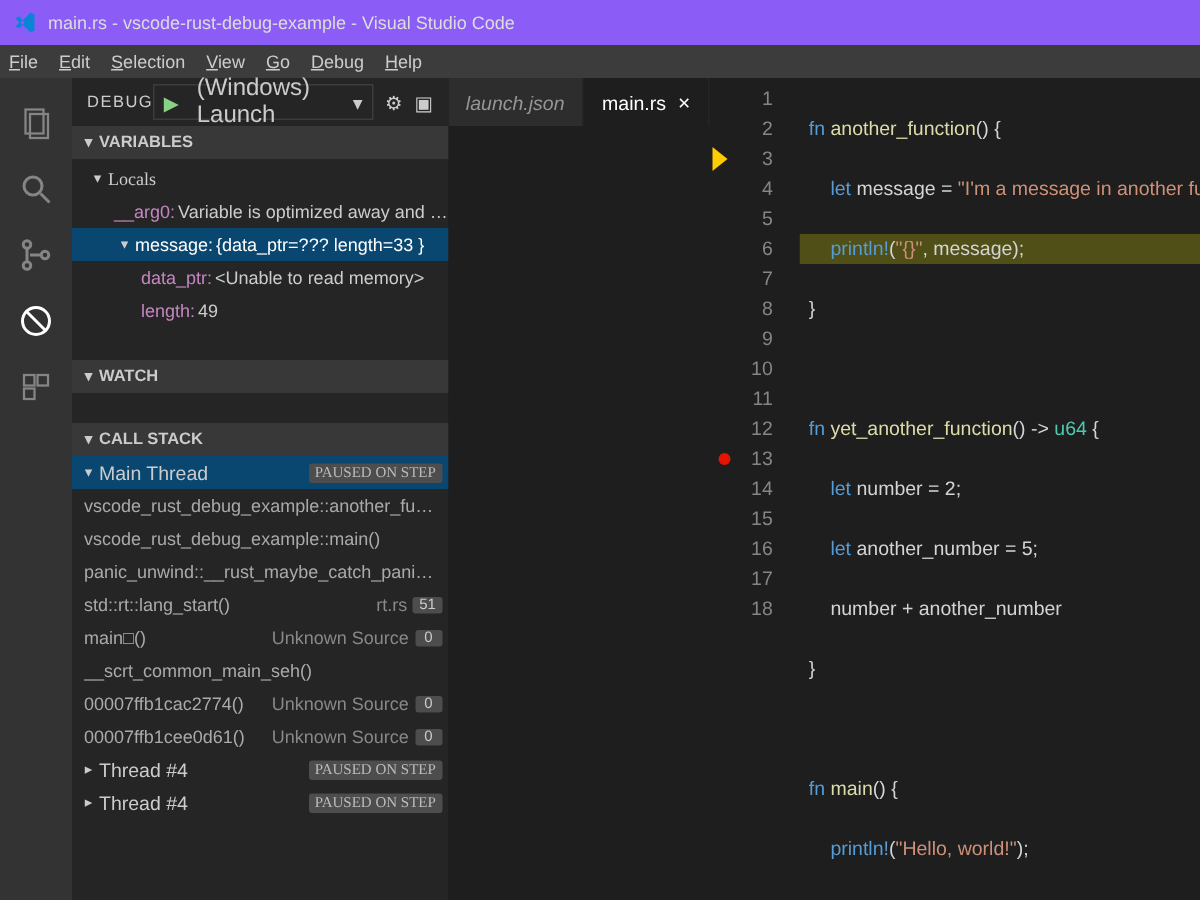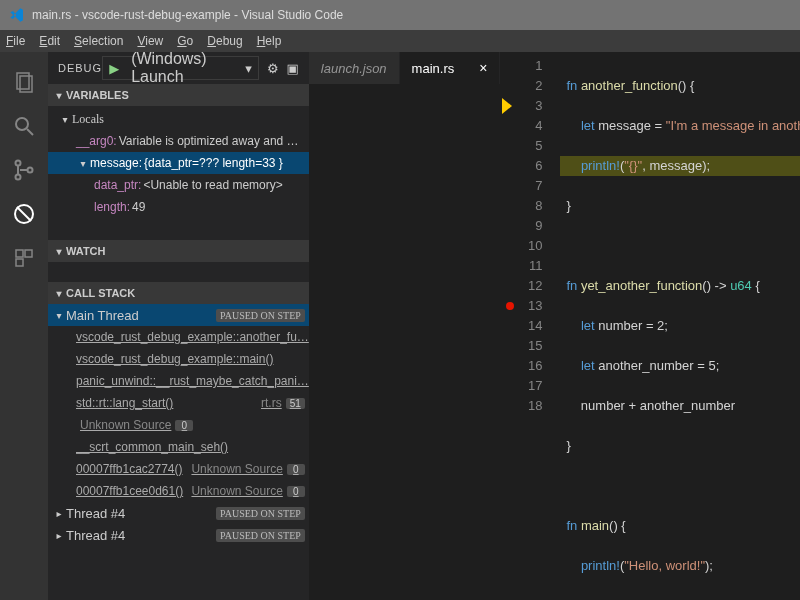--- a/index.html
+++ b/index.html
@@ -1,17 +1,17 @@
 <!DOCTYPE html>
 <html><head>
 <meta charset="utf-8">
 <style>
 * { margin:0; padding:0; box-sizing:border-box; font-family:"Segoe UI",Tahoma,sans-serif; }
 html,body { width:800px; height:600px; overflow:hidden; background:#1e1e1e; color:#ccc; font-size:13px; }
-.titlebar { height:30px; background:#737373; display:flex; align-items:center; padding:0 8px; font-size:12px; }
+.titlebar { height:30px; background:#8b5cf6; display:flex; align-items:center; padding:0 8px; font-size:12px; }
 .titlebar .logo { width:18px; height:18px; margin-right:6px; display:flex; align-items:center; justify-content:center; }
 .titlebar .logo svg { width:16px; height:16px; }
 .title-text { color:#ddd; }
 .menubar { height:22px; background:#3c3c3c; display:flex; align-items:center; padding:0 6px; font-size:12px; }
 .menu-item { margin-right:14px; color:#ccc; cursor:default; }
 .menu-item .ul { text-decoration:underline; }
 .body { display:flex; height:548px; }
 .activitybar { width:48px; background:#333; display:flex; flex-direction:column; align-items:center; padding-top:8px; }
 .act-icon { width:48px; height:44px; display:flex; align-items:center; justify-content:center; color:#858585; cursor:pointer; }
 .act-icon.active { color:#fff; }
@@ -34,28 +34,28 @@
 .var-row .caret { width:14px; text-align:center; font-size:10px; color:#ccc; }
 .var-name { color:#c586c0; }
 .var-val { color:#ccc; margin-left:2px; }
 .var-row.sel { background:#094771; color:#fff; }
 .var-row.sel .var-name, .var-row.sel .var-val { color:#fff; }
 .callstack { font-family:Consolas,monospace; font-size:12px; }
 .cs-thread { display:flex; align-items:center; height:22px; padding-left:4px; font-family:"Segoe UI"; font-size:13px; }
 .cs-thread .caret { width:14px; text-align:center; font-size:10px; }
 .cs-badge { margin-left:auto; margin-right:4px; background:#4d4d4d; color:#bbb; font-size:10px; padding:1px 4px; border-radius:2px; font-family:"Segoe UI";text-align:right; }
 .cs-thread.sel { background:#094771; }
-.cs-row { display:flex; align-items:center; height:22px; padding-left:28px; color:#aaa; overflow:hidden;text-decoration:underline; }
+.cs-row { display:flex; align-items:center; height:22px; padding-left:8px; color:#aaa; overflow:hidden; }
 .cs-func { flex:1; overflow:hidden; text-overflow:ellipsis; white-space:nowrap; }
 .cs-src { color:#888; font-size:12px; margin-left:4px; }
 .cs-line { background:#4d4d4d; color:#ccc; font-size:10px; padding:0 4px; border-radius:2px; margin-left:4px; margin-right:4px; min-width:18px; text-align:center; }
 .editor { flex:1; background:#1e1e1e; display:flex; flex-direction:row; }
 .tabs { height:32px; background:#252526; display:flex; align-items:stretch; }
 .tab { display:flex; align-items:center; padding:0 12px; font-size:13px; color:#969696; background:#2d2d2d; border-right:1px solid #252526; font-style:italic; }
-.tab.active { background:#1e1e1e; color:#fff; font-style:normal;gap:17px; }
+.tab.active { background:#1e1e1e; color:#fff; font-style:normal; }
 .tab .close { margin-left:8px; font-size:14px; }
 .code-area { flex:1; display:flex; font-family:Consolas,monospace; font-size:13px; line-height:20px; overflow:hidden; }
 .gutter { width:60px; text-align:right; color:#858585; padding-top:4px; position:relative; }
 .gutter .ln { height:20px; padding-right:18px; position:relative; }
 .gutter .bp { position:absolute; left:6px; top:6px; width:8px; height:8px; border-radius:50%; background:#e51400; }
 .gutter .cur { position:absolute; left:2px; top:2px; width:0; height:0; border-top:8px solid transparent; border-bottom:8px solid transparent; border-left:10px solid #ffcc00; }
 .code { flex:1; padding-top:4px; white-space:pre; color:#d4d4d4; overflow:hidden; }
 .code .line { height:20px; padding-left:6px; }
 .code .line.hl { background:rgba(255,255,0,0.22); }
 .kw { color:#569cd6; }
@@ -188,20 +188,21 @@
         </div>
       <div class="cs-row">
           <span class="cs-func">panic_unwind::__rust_maybe_catch_pani…</span>
         </div>
       <div class="cs-row">
           <span class="cs-func">std::rt::lang_start()</span>
           <span class="cs-src">rt.rs</span>
           <span class="cs-line">51</span>
         </div>
       <div class="cs-row">
+          <span class="cs-func">main□()</span>
           <span class="cs-src">Unknown Source</span>
           <span class="cs-line">0</span>
         </div>
       <div class="cs-row">
           <span class="cs-func">__scrt_common_main_seh()</span>
         </div>
       <div class="cs-row">
           <span class="cs-func">00007ffb1cac2774()</span>
           <span class="cs-src">Unknown Source</span>
           <span class="cs-line">0</span>

